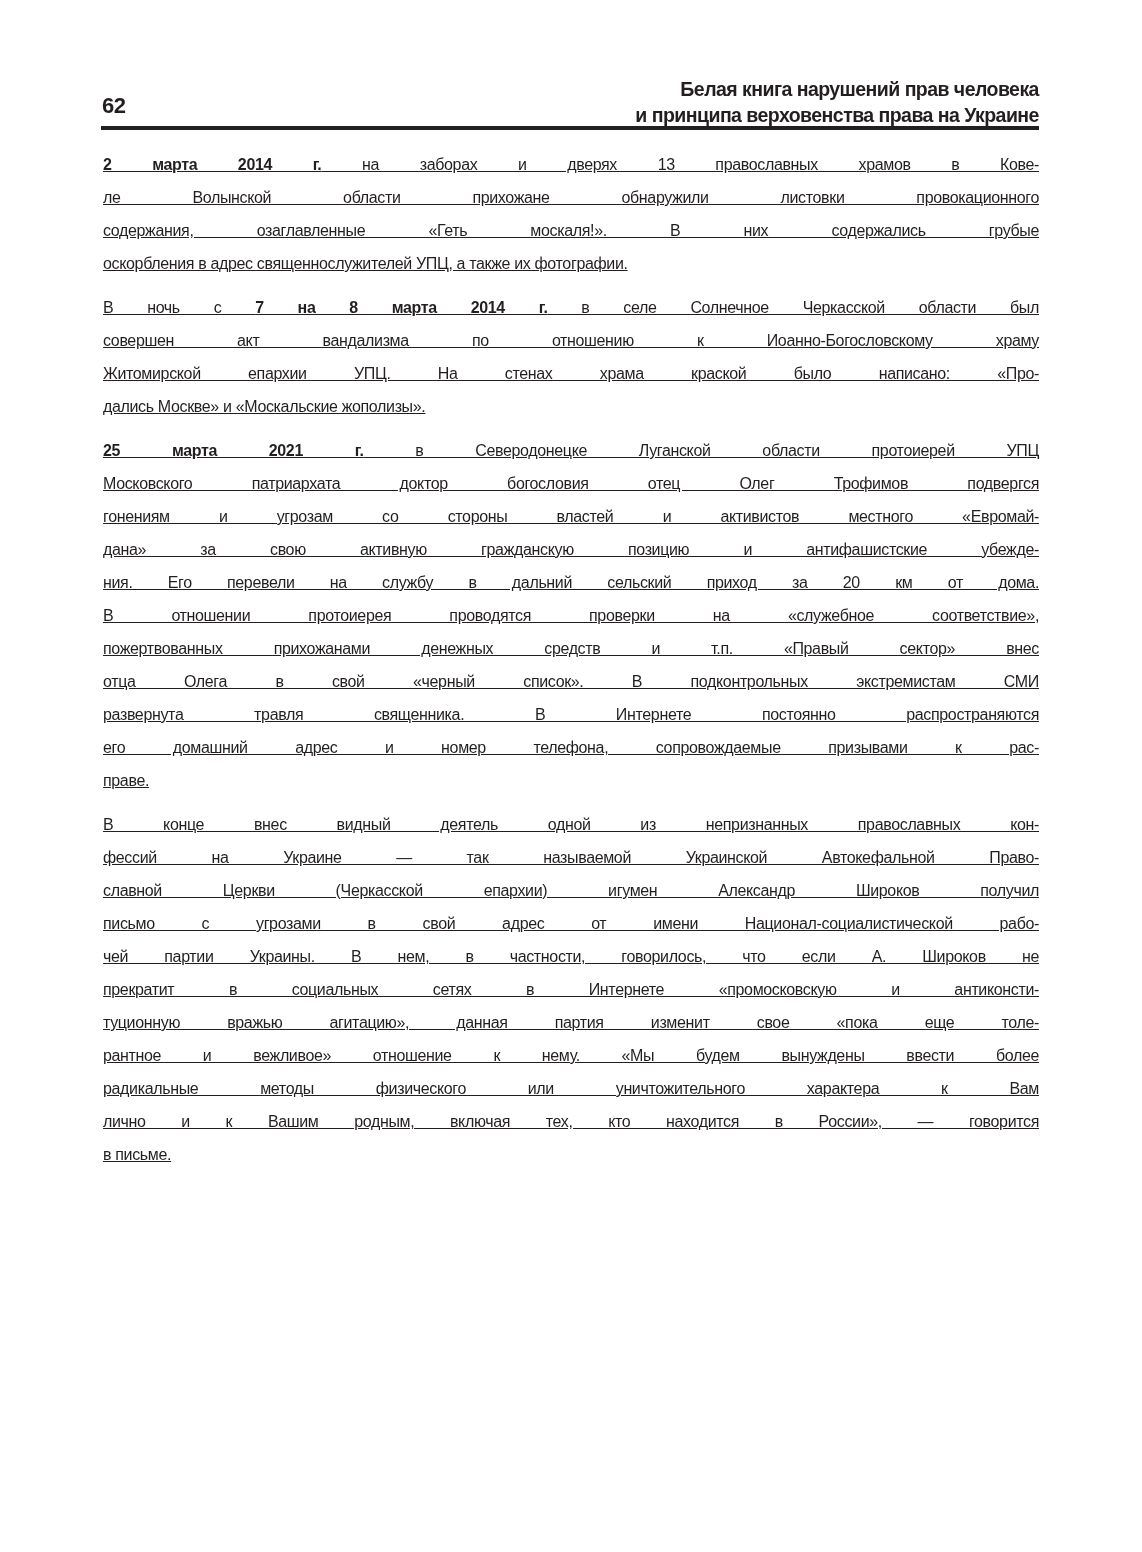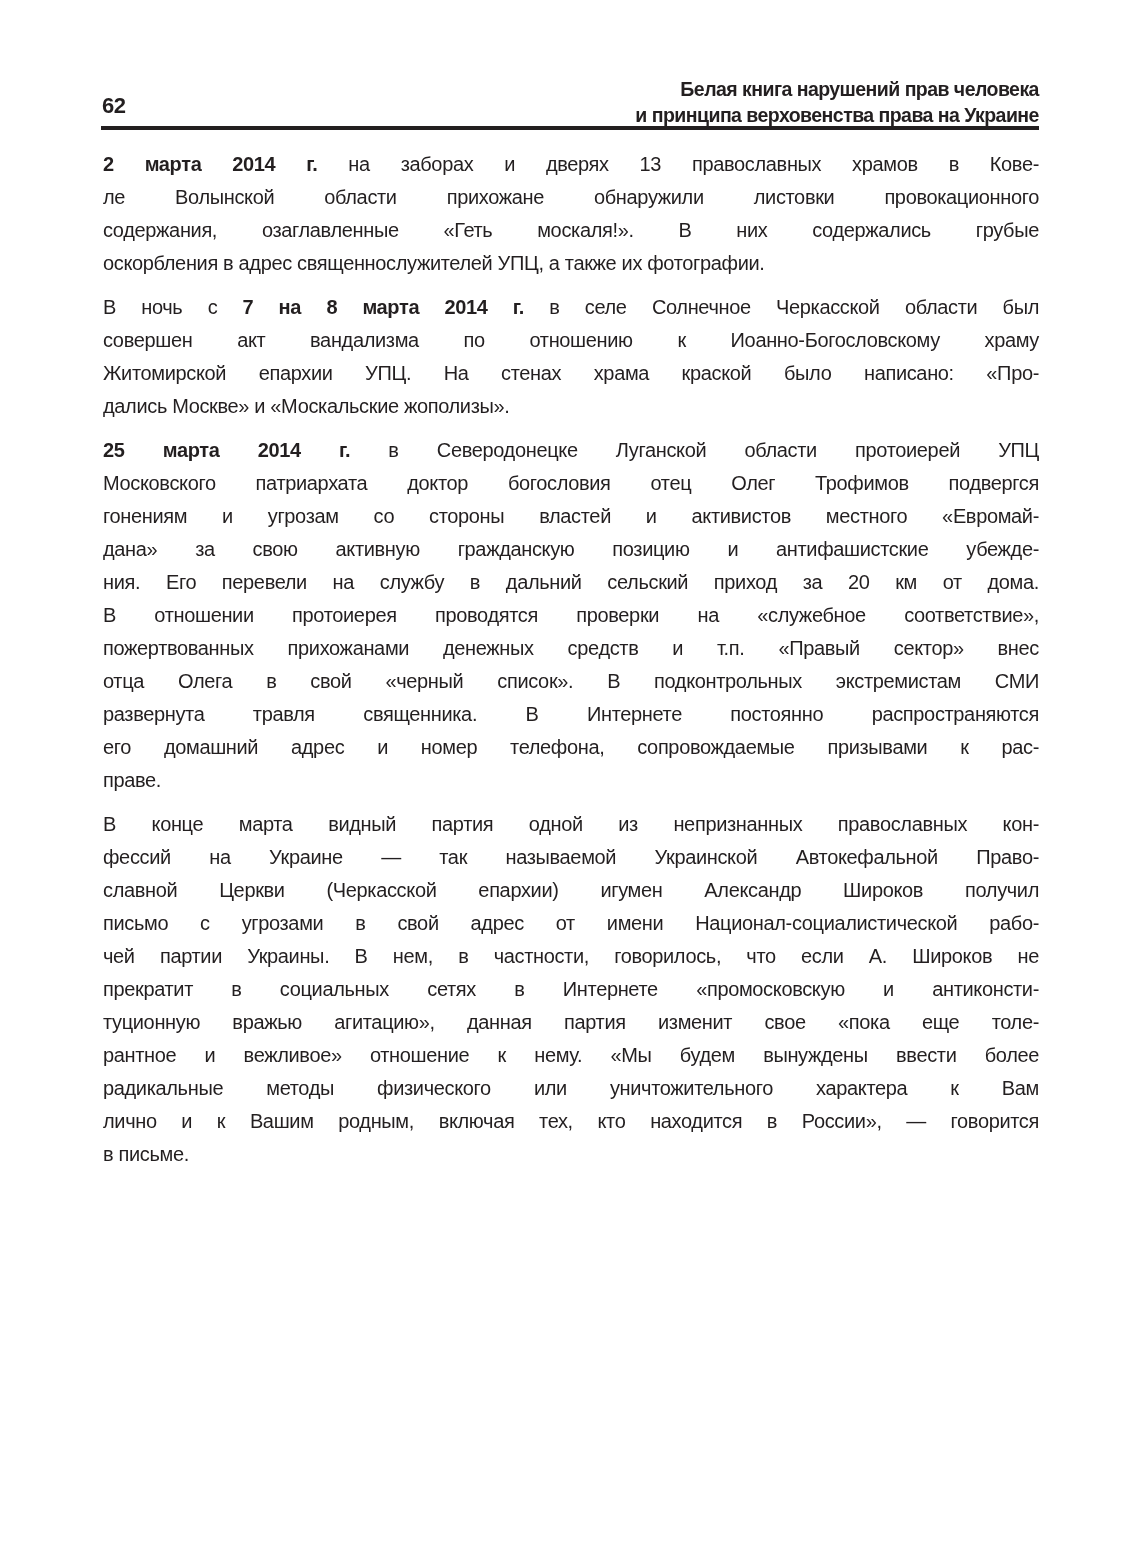--- a/index.html
+++ b/index.html
@@ -6,22 +6,22 @@
     body { width: 1142px; height: 1552px; position: relative; overflow: hidden;
            font-family: "Liberation Sans", "DejaVu Sans", sans-serif; color: #231f20; }
     .page-number { position: absolute; left: 102px; top: 93px; font-size: 22px; font-weight: bold;
                    letter-spacing: -0.5px; }
     .running-title { position: absolute; right: 103px; top: 76px; text-align: right;
                      font-size: 21px; font-weight: bold; line-height: 26px; letter-spacing: -0.6px;
                      transform: scaleX(0.93); transform-origin: right top; }
     .header-rule { position: absolute; left: 101px; top: 126px; width: 938px; height: 4px; background: #231f20; }
     .body-text { position: absolute; left: 103px; top: 148px; width: 936px; }
     .para { margin: 0 0 11px 0; }
-    .line { display: block; font-size: 20px; line-height: 33px; height: 33px; white-space: nowrap;
-            text-align: justify; text-align-last: justify; letter-spacing: -0.35px; }
+    .line { display: block; font-size: 16px; line-height: 33px; height: 33px; white-space: nowrap;
+            text-align: justify; text-align-last: justify; letter-spacing: -0.35px; text-decoration: underline; }
     .line.last { text-align-last: left; }
     .line b { font-weight: bold; }
   </style>
 </head>
 <body>
 
 <div>
   <div class="page-number">62</div>
   <div class="running-title">
     <div>Белая книга нарушений прав человека</div>
@@ -39,35 +39,35 @@
     </div>
 
     <div class="para">
       <span class="line"><span>В ночь с </span><b>7 на 8 марта 2014 г.</b><span> в селе Солнечное Черкасской области был</span></span>
       <span class="line">совершен акт вандализма по отношению к Иоанно-Богословскому храму</span>
       <span class="line">Житомирской епархии УПЦ. На стенах храма краской было написано: «Про-</span>
       <span class="line last">дались Москве» и «Москальские жополизы».</span>
     </div>
 
     <div class="para">
-      <span class="line"><b>25 марта 2014 г.</b><span> в Северодонецке Луганской области протоиерей УПЦ</span></span>
+      <span class="line"><b>25 марта 2021 г.</b><span> в Северодонецке Луганской области протоиерей УПЦ</span></span>
       <span class="line">Московского патриархата доктор богословия отец Олег Трофимов подвергся</span>
       <span class="line">гонениям и угрозам со стороны властей и активистов местного «Евромай-</span>
       <span class="line">дана» за свою активную гражданскую позицию и антифашистские убежде-</span>
       <span class="line">ния. Его перевели на службу в дальний сельский приход за 20 км от дома.</span>
       <span class="line">В отношении протоиерея проводятся проверки на «служебное соответствие»,</span>
       <span class="line">пожертвованных прихожанами денежных средств и т.п. «Правый сектор» внес</span>
       <span class="line">отца Олега в свой «черный список». В подконтрольных экстремистам СМИ</span>
       <span class="line">развернута травля священника. В Интернете постоянно распространяются</span>
       <span class="line">его домашний адрес и номер телефона, сопровождаемые призывами к рас-</span>
       <span class="line last">праве.</span>
     </div>
 
     <div class="para">
-      <span class="line">В конце марта  видный партия одной из непризнанных православных кон-</span>
+      <span class="line">В конце внес  видный деятель одной из непризнанных православных кон-</span>
       <span class="line">фессий на Украине — так называемой Украинской Автокефальной Право-</span>
       <span class="line">славной Церкви (Черкасской епархии) игумен Александр Широков получил</span>
       <span class="line">письмо с угрозами в свой адрес от имени Национал-социалистической рабо-</span>
       <span class="line">чей партии Украины. В нем, в частности, говорилось, что если А. Широков не</span>
       <span class="line">прекратит в социальных сетях в Интернете «промосковскую и антиконсти-</span>
       <span class="line">туционную вражью агитацию», данная партия изменит свое «пока еще толе-</span>
       <span class="line">рантное и вежливое» отношение к нему. «Мы будем вынуждены ввести более</span>
       <span class="line">радикальные методы физического или уничтожительного характера к Вам</span>
       <span class="line">лично и к Вашим родным, включая тех, кто находится в России», — говорится</span>
       <span class="line last">в письме.</span>

